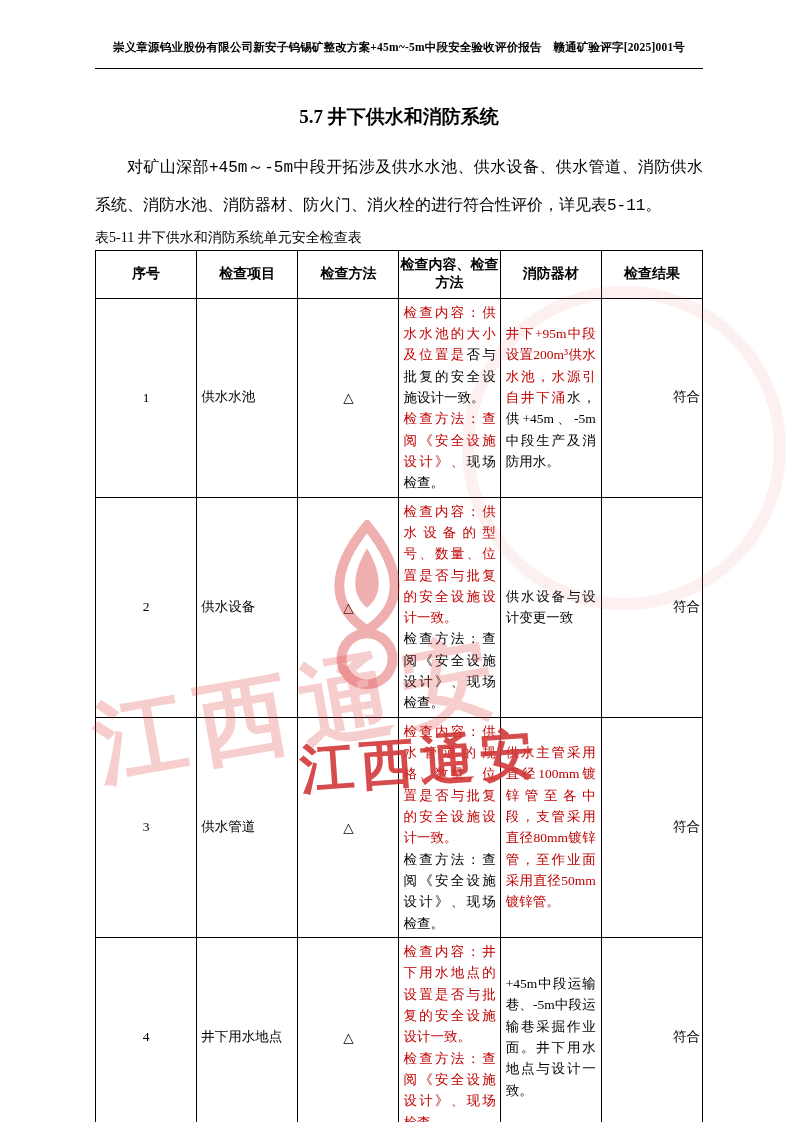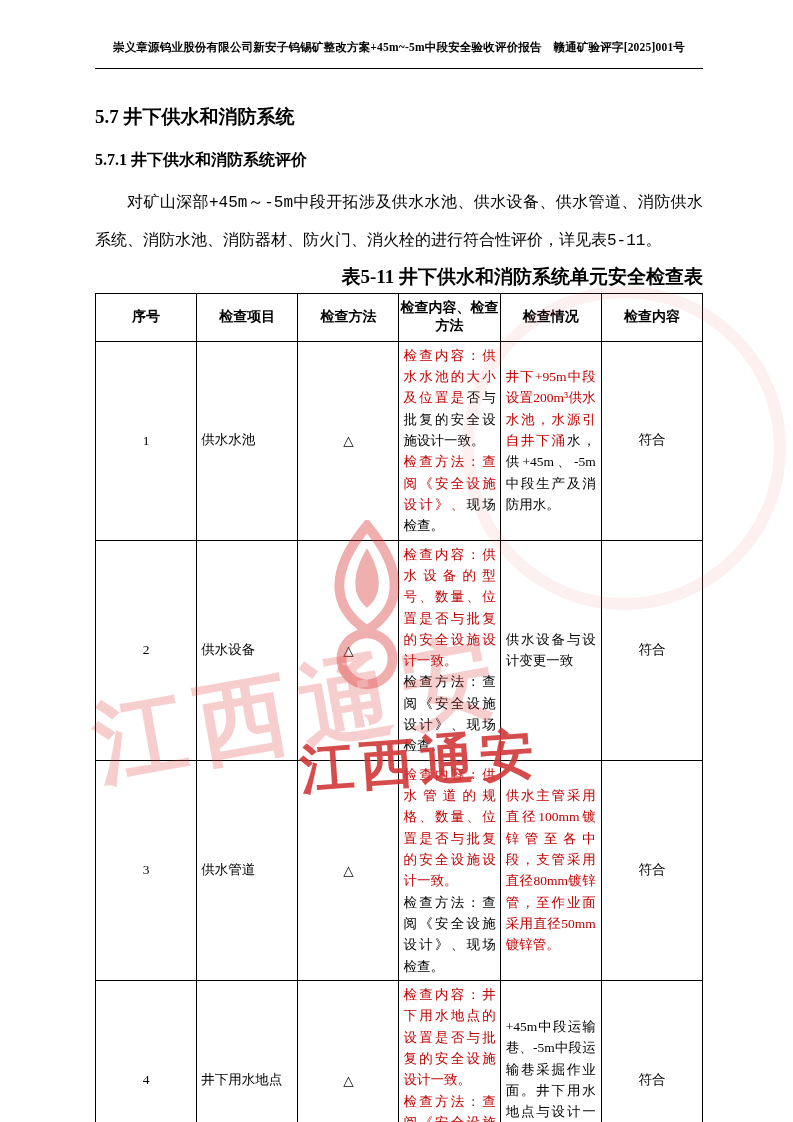--- a/index.html
+++ b/index.html
@@ -9,33 +9,33 @@
   }
   
   .header{
     position:absolute;top:40px;left:95px;right:90px;
     border-bottom:1px solid #000;padding-bottom:12px;
     font-size:11.5px;font-weight:bold;text-align:center;line-height:1.35;
     letter-spacing:0.2px;
   }
   
   .content{position:absolute;top:96px;left:95px;width:608px;}
-  .sec-title{font-size:19px;font-weight:bold;margin:8px 0 20px 0;}
+  .sec-title{font-size:19px;font-weight:bold;margin:8px 0 20px 0;text-align:center;}
   .subsec-title{font-size:16px;font-weight:bold;margin:0 0 14px 0;}
   .body-para{font-size:16px;line-height:2.35;text-indent:2em;text-align:justify;margin:0 0 4px 0;font-family:Liberation Mono, monospace;}
-  .table-title{font-size:19px;font-weight:bold;text-align:right;margin:4px 0 3px 0;}
+  .table-title{font-size:14px;font-weight:normal;text-align:left;margin:4px 0 3px 0;}
   table.check{border-collapse:collapse;width:608px;font-size:13.5px;table-layout:fixed;}
   table.check th,table.check td{border:1px solid #000;vertical-align:middle;word-break:break-all;}
   table.check th{font-weight:bold;text-align:center;padding:5px 1px;font-size:14px;line-height:1.3;}
   td.c-no{width:28px;text-align:center;}
   td.c-item{width:66px;padding:3px 4px;line-height:1.5;margin-left:8px;}
   td.c-cat{width:43px;text-align:center;}
   td.c-content{width:243px;padding:3px 4px;}
   td.c-sit{width:178px;padding:1px 5px;line-height:1.6;}
-  td.c-res{width:38px;text-align:center;padding:2px 2px;line-height:1.4;}
+  td.c-res{width:38px;text-align:right;padding:2px 2px;line-height:1.4;}
   .para{line-height:1.58;text-align:justify;}
   .red{color:#c00000;}
   .blk{color:#000000;}
   
   .footer{position:absolute;top:1022px;left:95px;right:90px;font-size:12px;}
   .footer .company{font-weight:bold;}
   .footer .pageno{position:absolute;left:0;right:0;text-align:center;top:0;font-weight:normal;}
   
   .wm{pointer-events:none;position:absolute;z-index:6;}
   .wm-circle{
@@ -68,33 +68,32 @@
       <circle cx="50" cy="98" r="18" fill="none" stroke="#d83030" stroke-width="7"></circle>
     </svg>
   </div>
   <div class="wm wm-text-big">江西通安</div>
   <div class="wm wm-text-solid">江西通安</div>
 
   <div class="header">崇义章源钨业股份有限公司新安子钨锡矿整改方案+45m~-5m中段安全验收评价报告　赣通矿验评字[2025]001号</div>
 
   <div class="content">
     <div class="sec-title">5.7 井下供水和消防系统</div>
-    <div class="subsec-title">5.7.1 井下供水和消防系统评价</div>
     <p class="body-para">对矿山深部+45m～-5m中段开拓涉及供水水池、供水设备、供水管道、消防供水系统、消防水池、消防器材、防火门、消火栓的进行符合性评价，详见表5-11。</p>
     <div class="table-title">表5-11 井下供水和消防系统单元安全检查表</div>
 
     <table class="check">
       <thead>
         <tr id="check-table-head">
             <th>序号</th>
             <th>检查项目</th>
             <th>检查方法</th>
             <th>检查内容、检查方法</th>
-            <th>检查情况</th>
-            <th>检查内容</th>
+            <th>消防器材</th>
+            <th>检查结果</th>
           </tr>
       </thead>
       <tbody id="check-table-body">
           <tr>
             <td class="c-no">1</td>
             <td class="c-item">供水水池</td>
             <td class="c-cat">△</td>
             <td class="c-content">
               <div class="para"><span class="red">检查内容：供水水池的大小及位置是</span><span class="blk">否与批复的安全设施设计一致。</span></div>
               <div class="para"><span class="red">检查方法：查阅《安全设施设计》、</span><span class="blk">现场检查。</span></div>

